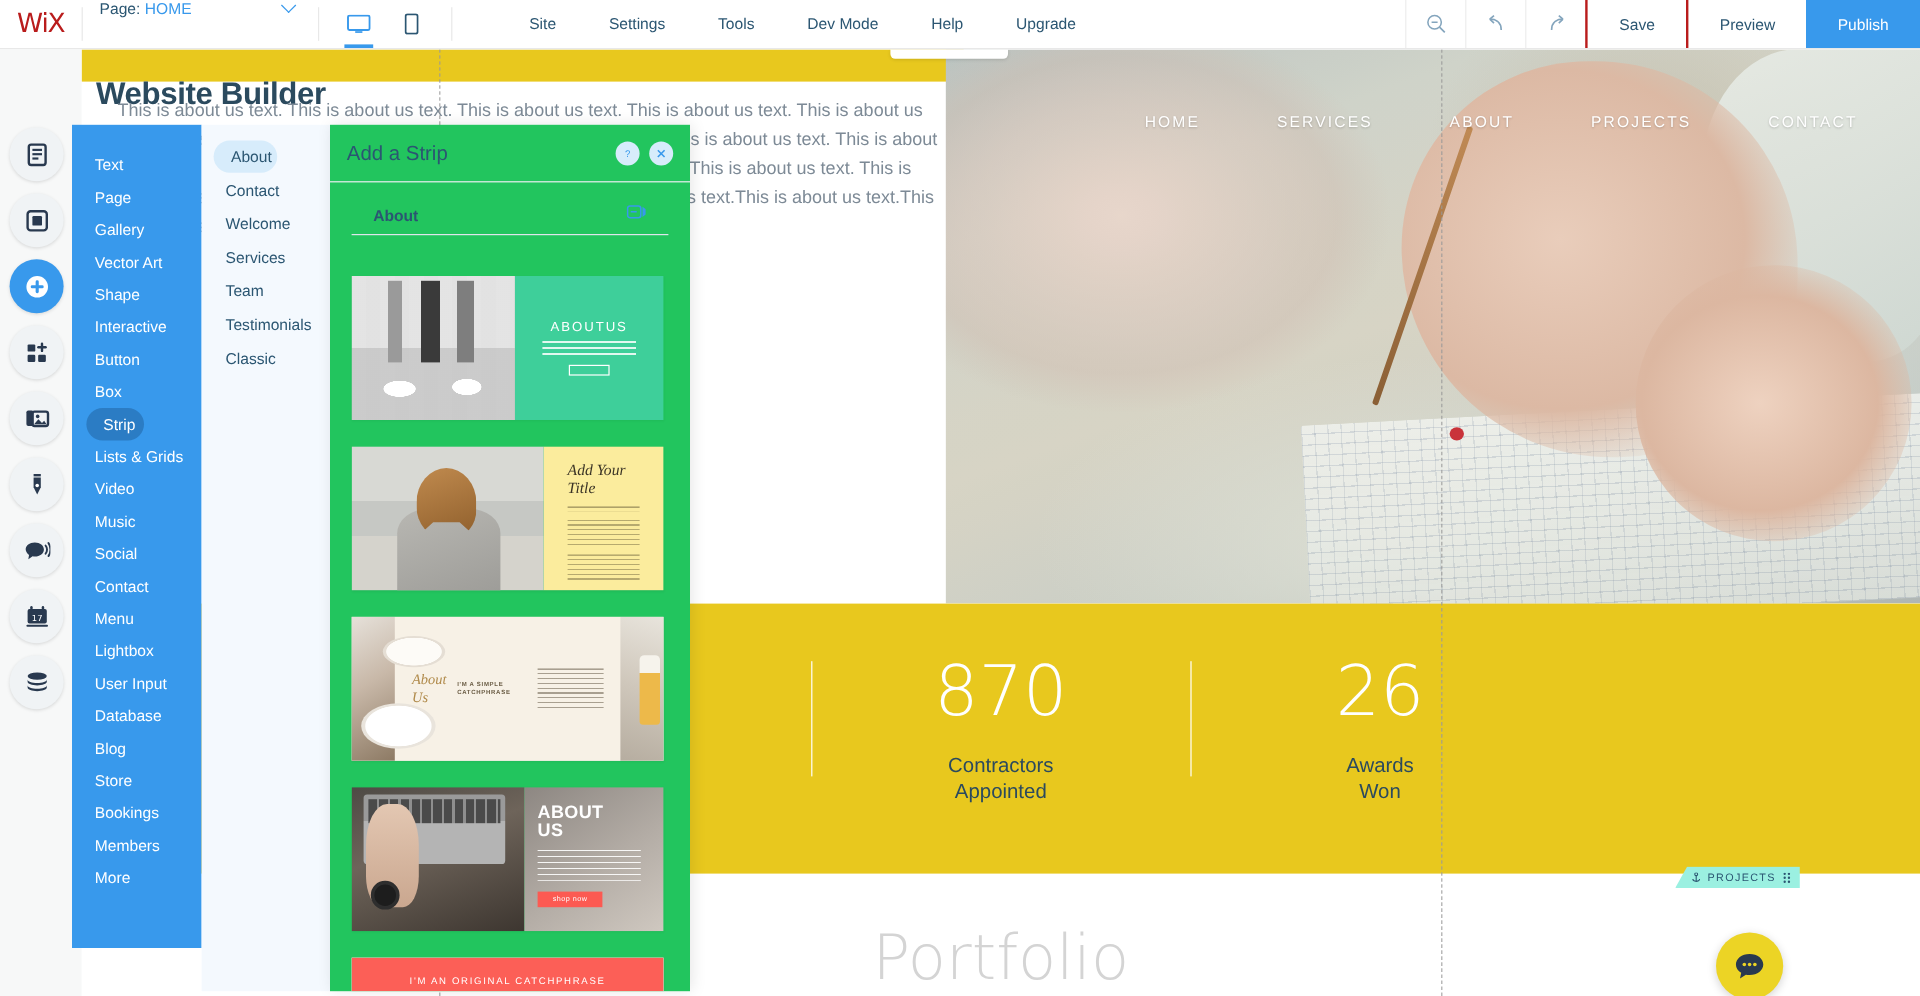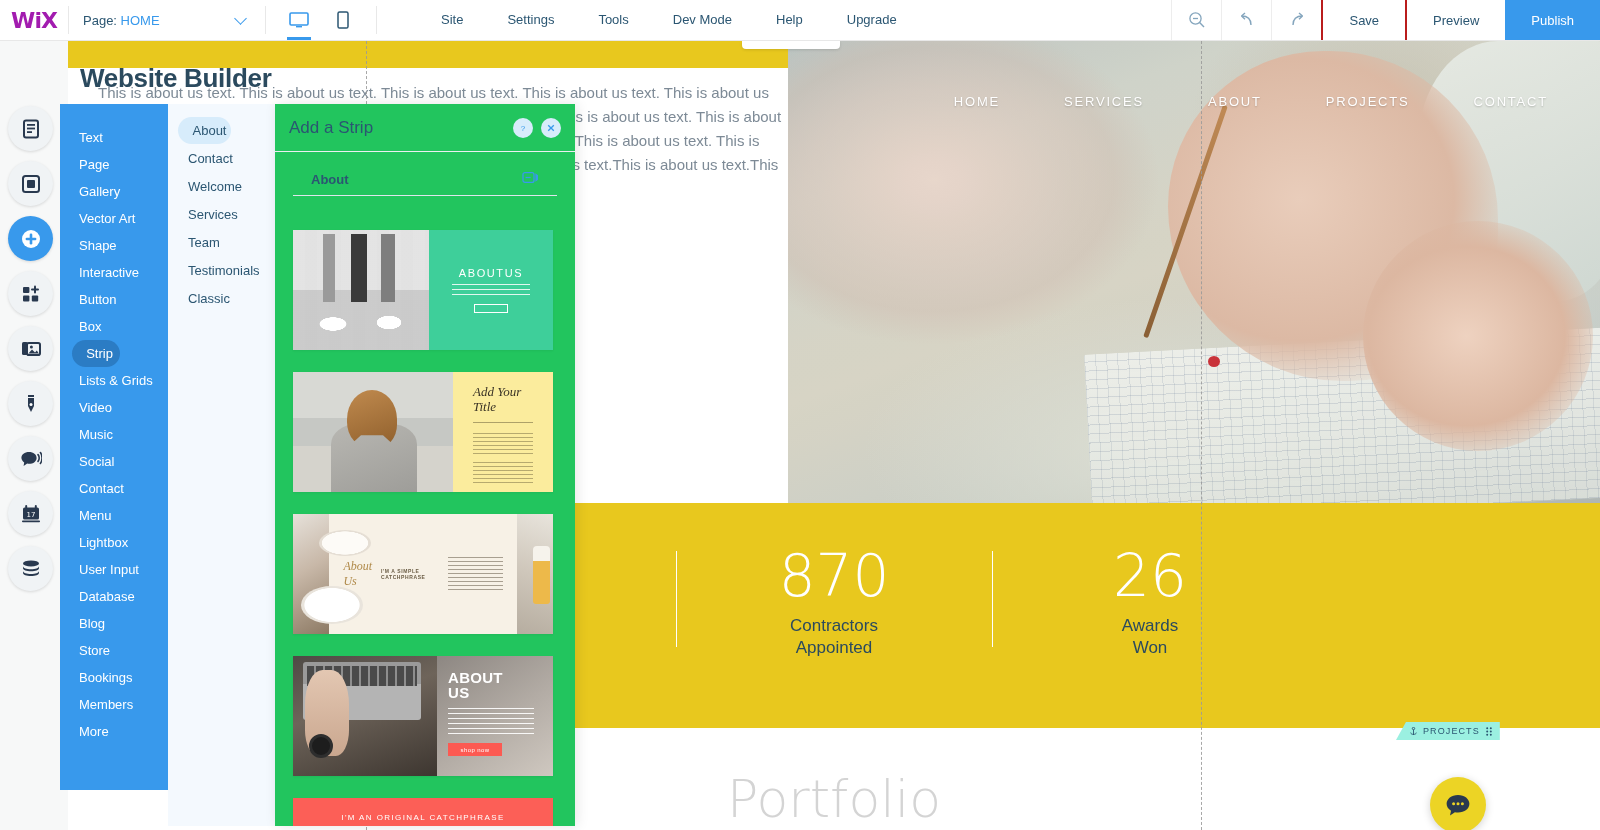--- a/index.html
+++ b/index.html
@@ -12,26 +12,26 @@
   }
 
   
   #topbar {
     position: absolute; top: 0; left: 0; width: 1600px; height: 41px;
     background: #ffffff; border-bottom: 1px solid #e8e8e8;
     display: flex; align-items: stretch; z-index: 60;
   }
   .tb-logo {
     width: 68px; display: flex; align-items: center; justify-content: center;
-    font-size: 22px; font-weight: bold; letter-spacing: -1px; color: #a21caf;
+    font-size: 22px; font-weight: normal; letter-spacing: -1px; color: #b91c1c;
     font-family: "DejaVu Sans", sans-serif;
   }
   .tb-sep { width: 1px; background: #e8e8e8; margin: 6px 0; }
   .tb-page {
-    display: flex; align-items: center; padding: 0 14px; width: 196px;
+    display: flex; padding: 0 14px; width: 196px;
     justify-content: space-between; cursor: pointer;
   }
   .tb-page-label { font-size: 13px; color: #2b5672; white-space: nowrap; }
   .tb-page-label b { color: #3899ec; font-weight: normal; }
   .chev {
     width: 9px; height: 9px; border-right: 1.6px solid #3899ec;
     border-bottom: 1.6px solid #3899ec; transform: rotate(45deg);
     margin-bottom: 4px; margin-right: 6px;
   }
   .tb-devices { display: flex; align-items: center; gap: 14px; padding: 0 18px; }
@@ -156,21 +156,21 @@
     display: flex; align-items: flex-start; justify-content: center; gap: 0;
   }
   .stat {
     width: 215px; text-align: center; position: relative;
   }
   .stat .num {
     font-size: 58px; line-height: 62px; color: #ffffff; font-weight: 300;
     font-family: "DejaVu Sans", sans-serif;
   }
   .stat .lbl {
-    font-size: 17px; line-height: 22px; color: #2b4a5e; margin-top: 8px;
+    font-size: 17px; line-height: 22px; color: #2b4a5e; margin-top: 20px;
   }
   .stat-div { width: 1px; height: 96px; background: #ffffff; margin: 6px 50px 0; }
   
   #portfolio-title {
     position: absolute; top: 728px; left: 0; width: 1532px; text-align: center;
     font-size: 52px; color: #d4d4d4; font-weight: 300;
     font-family: "DejaVu Sans", sans-serif;
   }
 
   

